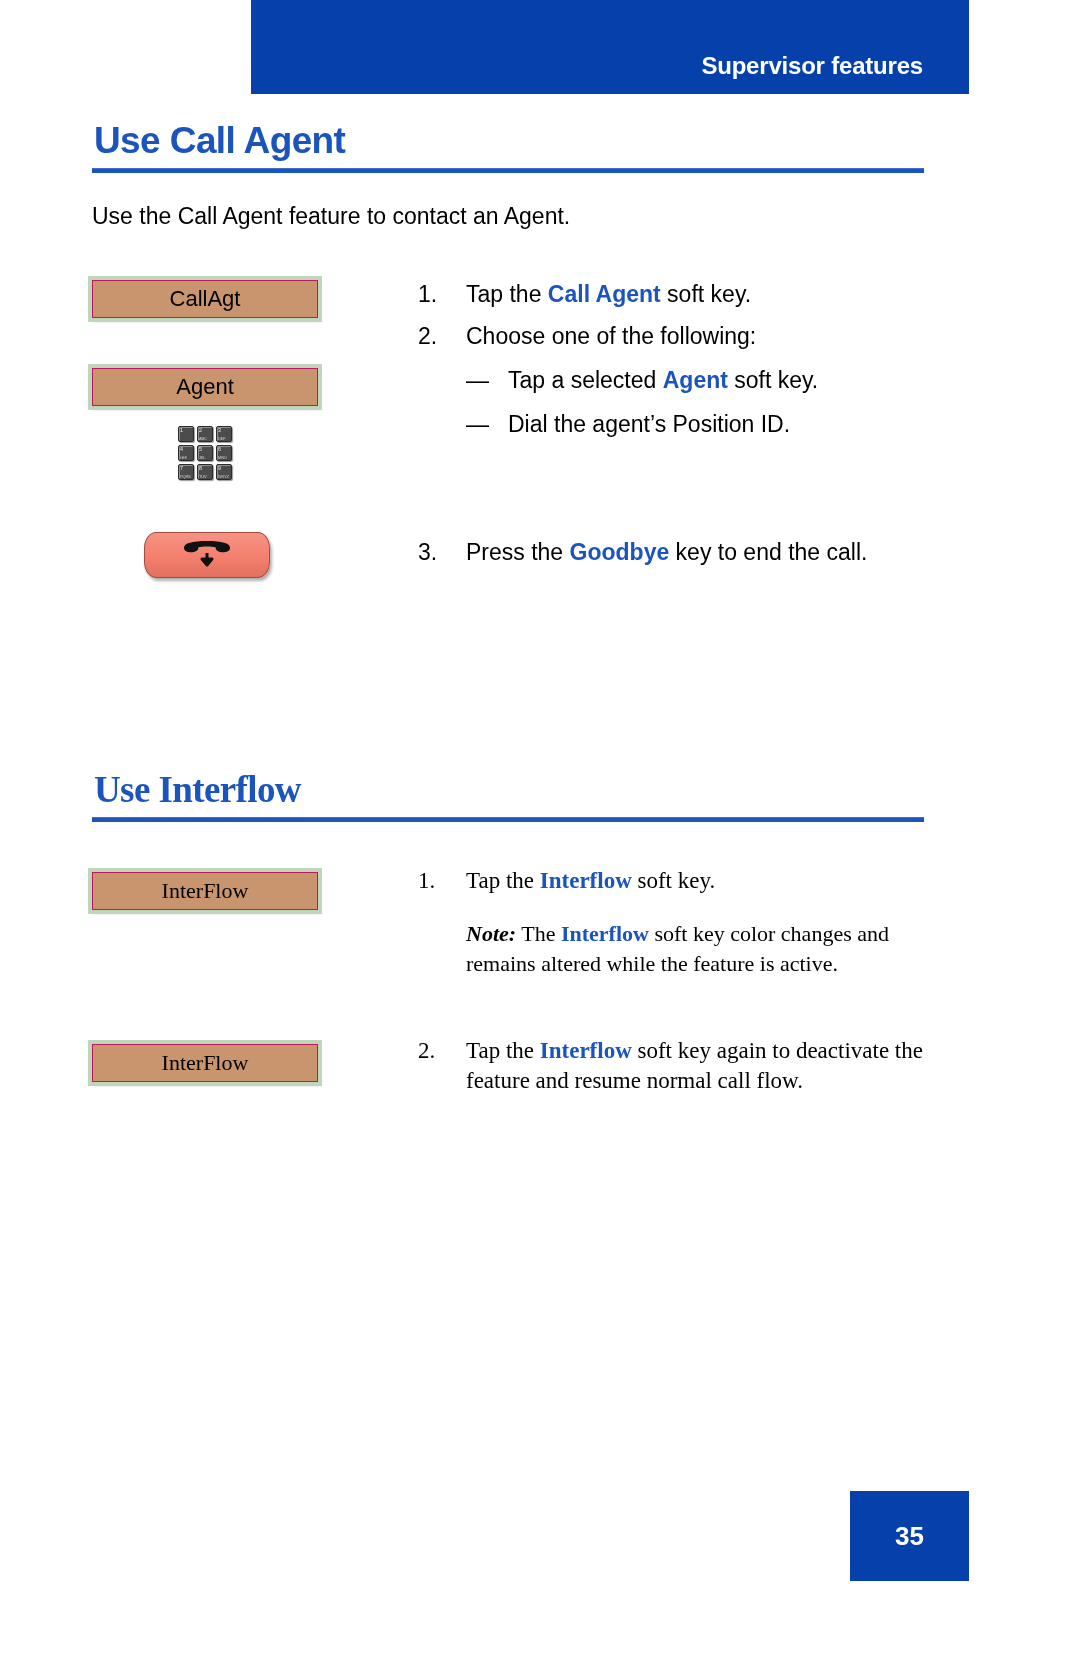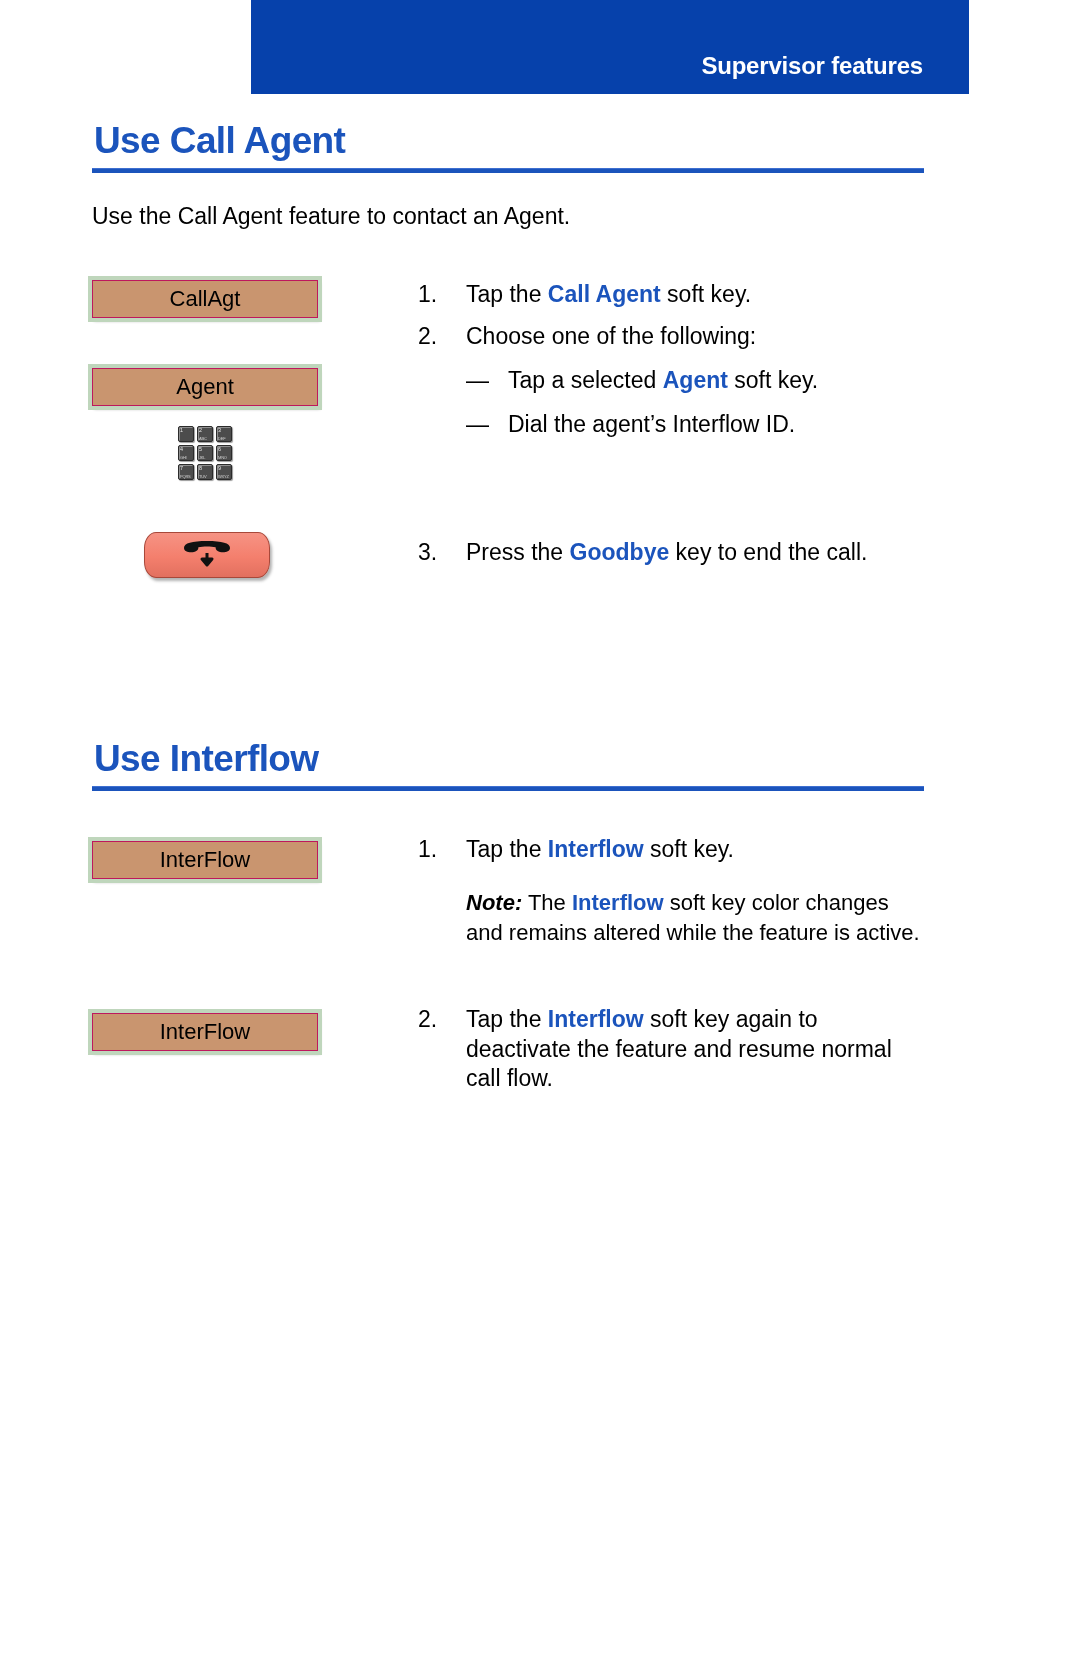--- a/index.html
+++ b/index.html
@@ -312,21 +312,21 @@
             <span class="step-text">Choose one of the following:</span>
           </div>
           <div class="dash-line">
             <span class="dash-mark">—</span>
             <span class="step-text">
               <span>Tap a selected </span><span class="bold-blue">Agent</span><span> soft key.</span>
             </span>
           </div>
           <div class="dash-line">
             <span class="dash-mark">—</span>
-            <span class="step-text">Dial the agent’s Interflow ID.</span>
+            <span class="step-text">Dial the agent’s Position ID.</span>
           </div>
         </div>
       </div>
 
       <div class="step-row" style="margin-top:52px;">
         <div class="step-figure">
           <div class="goodbye-key" style="margin-left:52px;">
             <svg class="goodbye-glyph" viewBox="0 0 58 30">
               <path d="M6 8 C6 3, 14 1, 29 1 C44 1, 52 3, 52 8 C52 12, 46 13, 42 12 C39 11.4, 37.5 9.5, 37.6 7.2 C33 6.1, 25 6.1, 20.4 7.2 C20.5 9.5, 19 11.4, 16 12 C12 13, 6 12, 6 8 Z" fill="#111111"></path>
               <path d="M29 13 L29 20 M24 19 L29 25 L34 19 Z" stroke="#111111" stroke-width="3" fill="#111111" stroke-linejoin="round"></path>
@@ -339,21 +339,21 @@
             <span class="step-text">
               <span>Press the </span><span class="bold-blue">Goodbye</span><span> key to end the call.</span>
             </span>
           </div>
         </div>
       </div>
 
     </div>
   </div>
 
-  <div class="section" style="top:738px;">
+  <div class="section" style="top:769px;font-family:Liberation Serif, serif;">
     <h1 class="section-title">Use Interflow</h1>
     <div class="title-rule"></div>
 
     <div class="steps" style="margin-top:50px;">
 
       <div class="step-row">
         <div class="step-figure">
           <div class="softkey">
             <span class="softkey-label">InterFlow</span>
           </div>
@@ -383,14 +383,17 @@
             <span class="step-text">
               <span>Tap the </span><span class="bold-blue">Interflow</span><span> soft key again to deactivate the feature and resume normal call flow.</span>
             </span>
           </div>
         </div>
       </div>
 
     </div>
   </div>
 
+  <div class="footer-bar">
+    <span class="footer-page-num">35</span>
+  </div>
 
 </div>
 
 </body></html>

